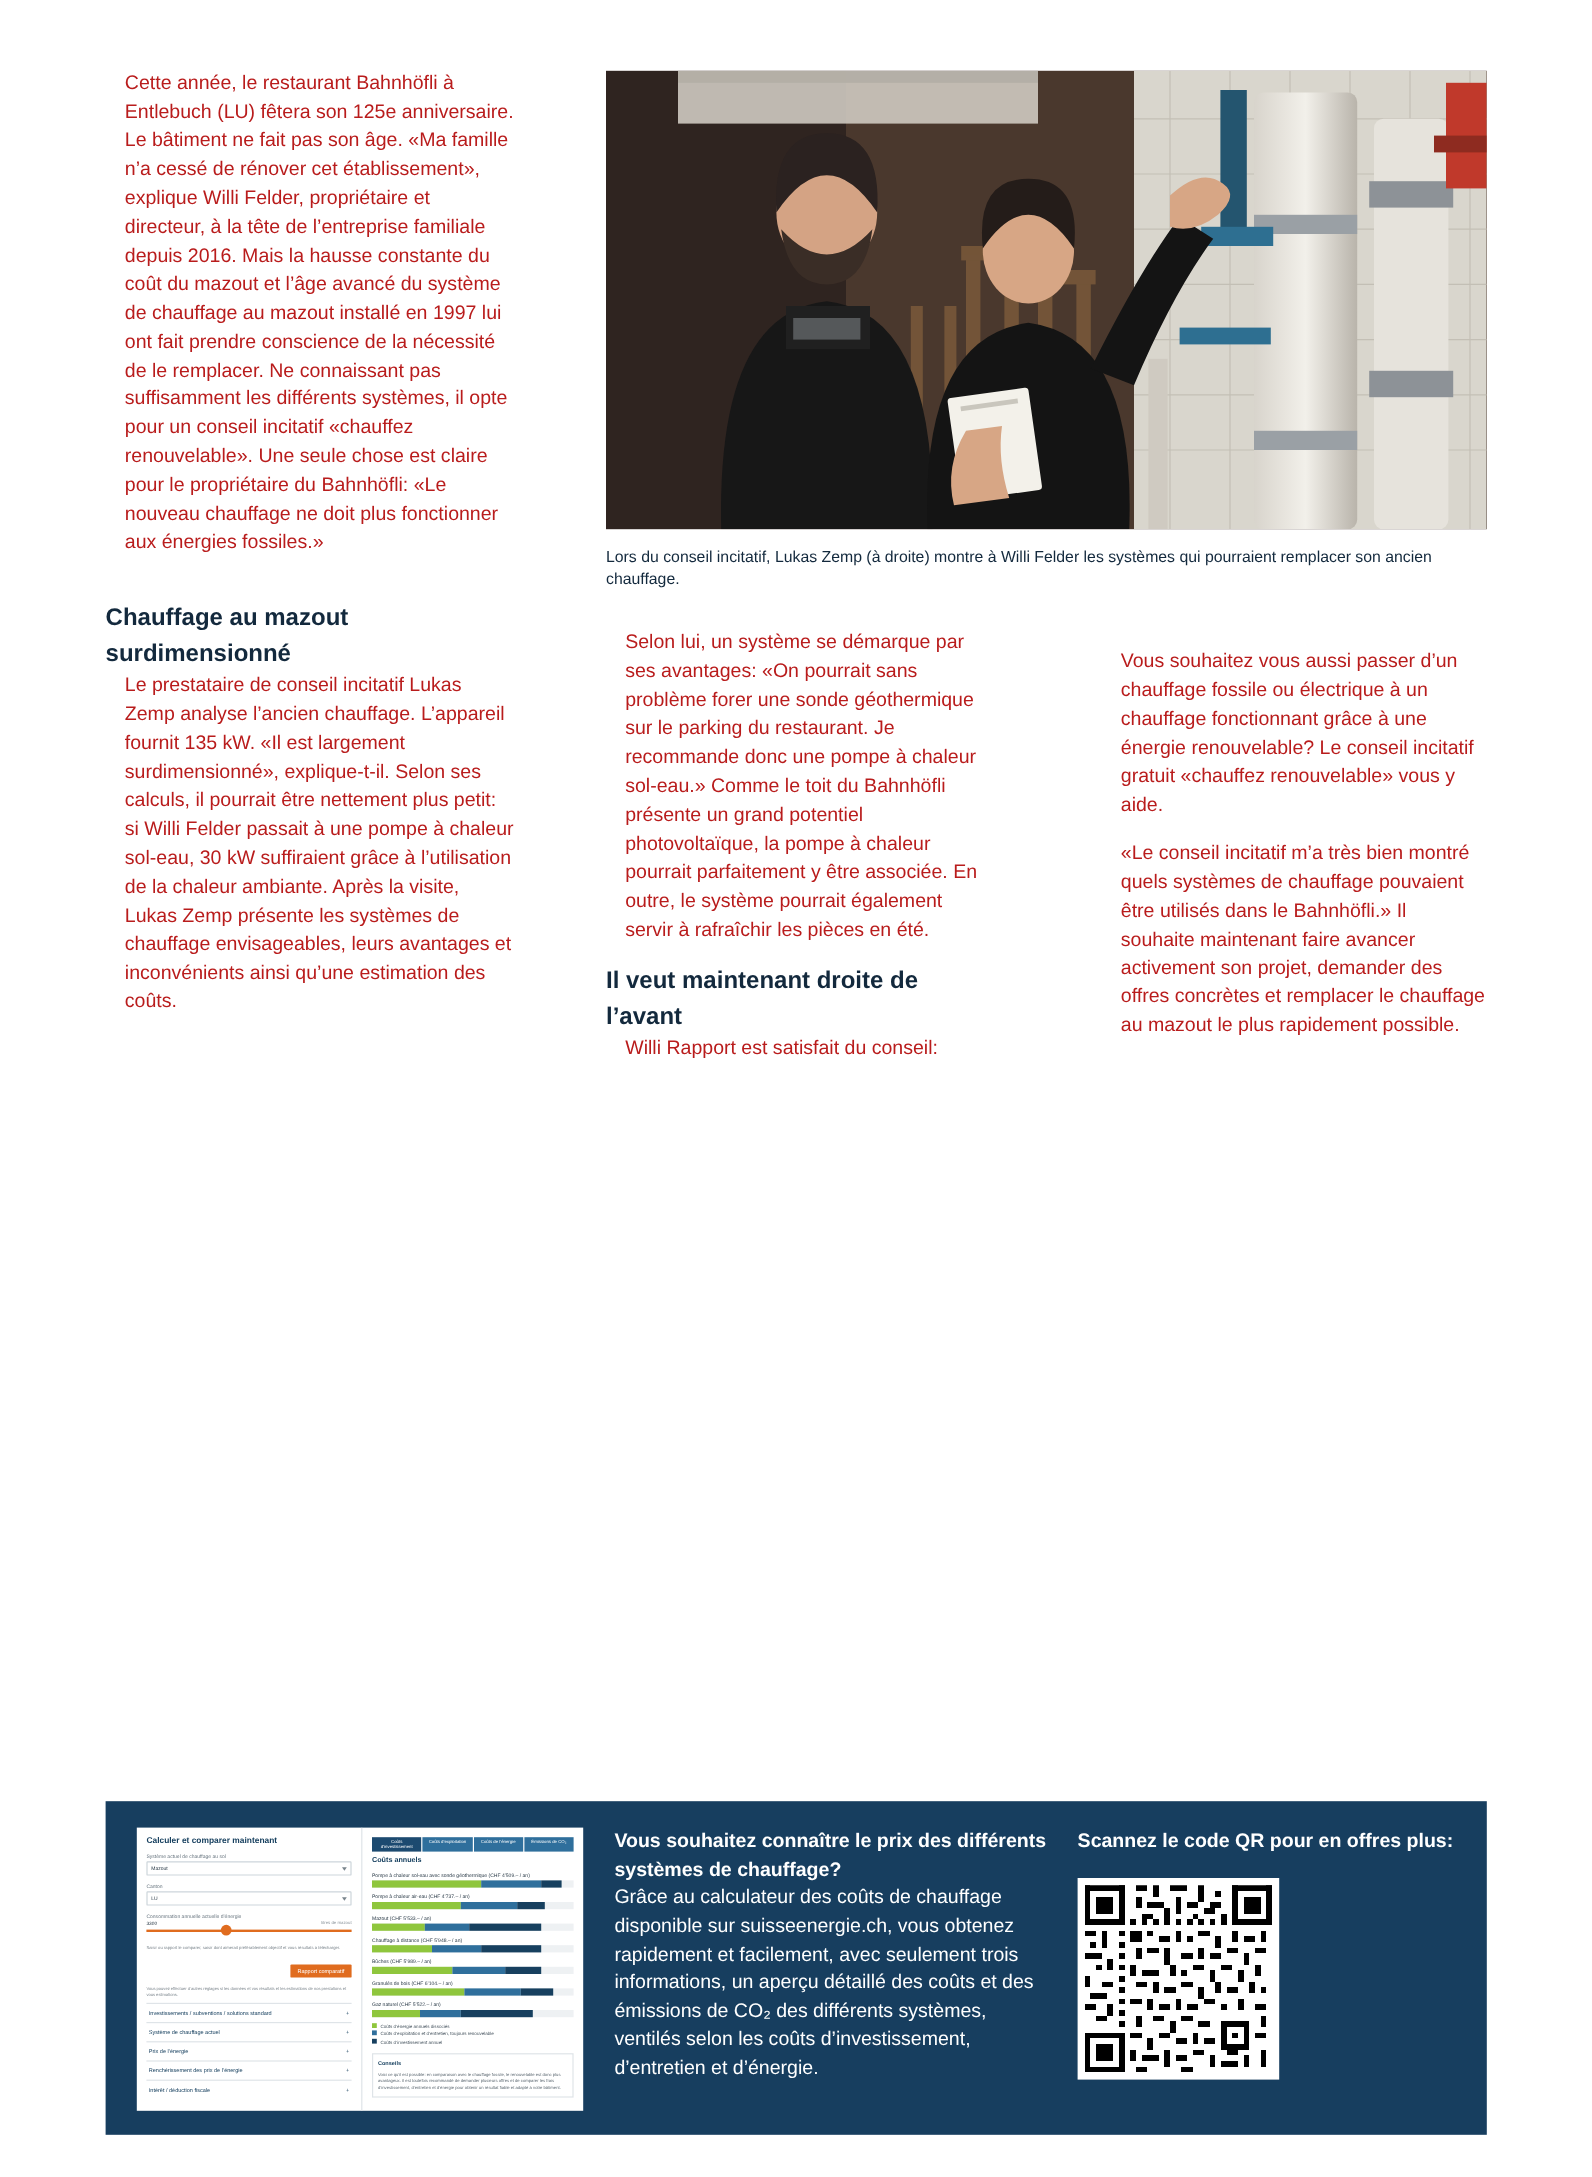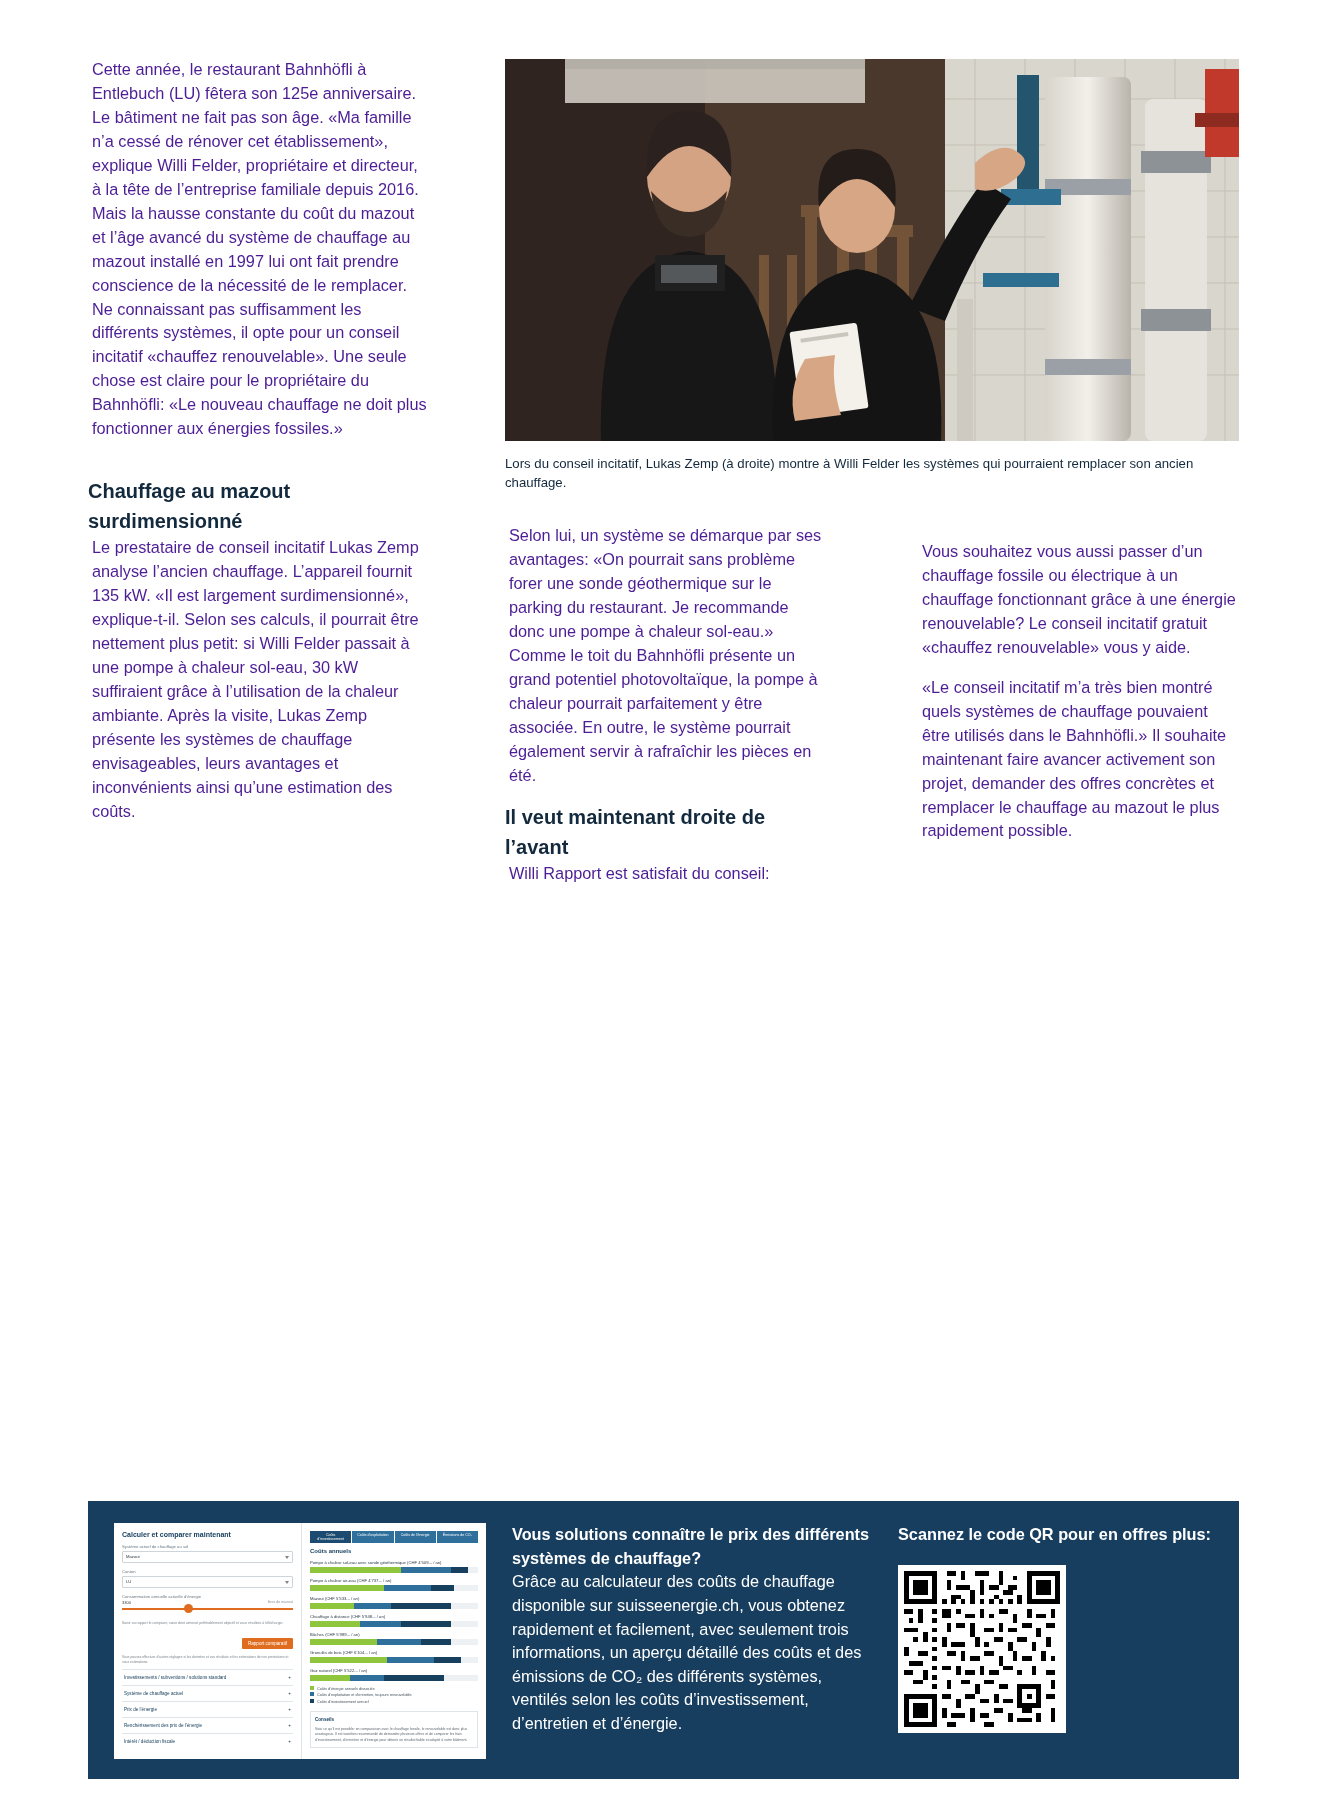--- a/index.html
+++ b/index.html
@@ -49,22 +49,22 @@
   }
   .col-left {
     position: absolute;
     left: 0;
     top: 0;
     width: 340px;
   }
   p, .para {
     font-size: 16.3px;
     line-height: 1.47;
-    margin: 0 0 0 4px;
-    color: #4c1d95;
+    margin: 0 0 0 16px;
+    color: #b91c1c;
   }
   .para + .para {
     margin-top: 16px;
   }
   .subhead {
     font-weight: bold;
     font-size: 20px;
     line-height: 1.47;
     color: #13293d;
   }
@@ -563,21 +563,21 @@
 
             <div class="ss-note">
               <div class="nh">Conseils</div>
               <div>Voici ce qu’il est possible: en comparaison avec le chauffage fossile, le renouvelable est donc plus avantageux. Il est toutefois recommandé de demander plusieurs offres et de comparer les frais d’investissement, d’entretien et d’énergie pour obtenir un résultat fiable et adapté à votre bâtiment.</div>
             </div>
           </div>
         </div>
       </div>
 
       <div class="promo-text">
-        <span class="b">Vous solutions connaître le prix des différents systèmes de chauffage?</span>
+        <span class="b">Vous souhaitez connaître le prix des différents systèmes de chauffage?</span>
         <span>Grâce au calculateur des coûts de chauffage disponible sur suisseenergie.ch, vous obtenez rapidement et facilement, avec seulement trois informations, un aperçu détaillé des coûts et des émissions de CO₂ des différents systèmes, ventilés selon les coûts d’investissement, d’entretien et d’énergie.</span>
       </div>
 
       <div class="promo-qr-col">
         <span class="b">Scannez le code QR pour en offres plus:</span>
         <div class="qr">
           <svg width="156" height="156" viewBox="0 0 33 33" shape-rendering="crispEdges">
             <rect width="33" height="33" fill="#ffffff"></rect>
             <g fill="#000000">
 

